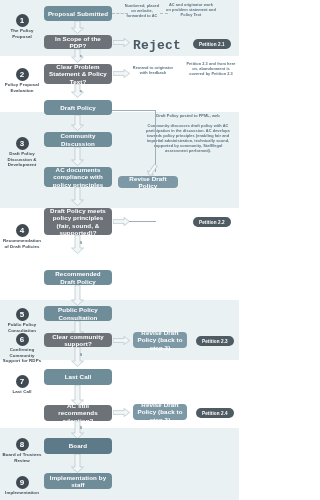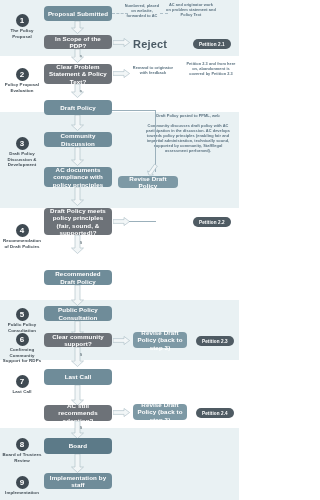--- a/index.html
+++ b/index.html
@@ -86,24 +86,25 @@
     line-height:4.9px;
     color:#5b7280;
     font-weight:bold;
     text-align:center;
     letter-spacing:0.05px;
   }
 
   
   .rejecttext{
     position:absolute;
-    font-size:11px;
+    font-size:13px;
     font-weight:bold;
     color:#4a5a64;
     letter-spacing:0.2px;
+    font-family:Liberation Mono, monospace;
   }
 
   
   .pill{
     position:absolute;
     background:#4f5b63;
     color:#ffffff;
     border-radius:7px;
     font-size:4.6px;
     font-weight:bold;

